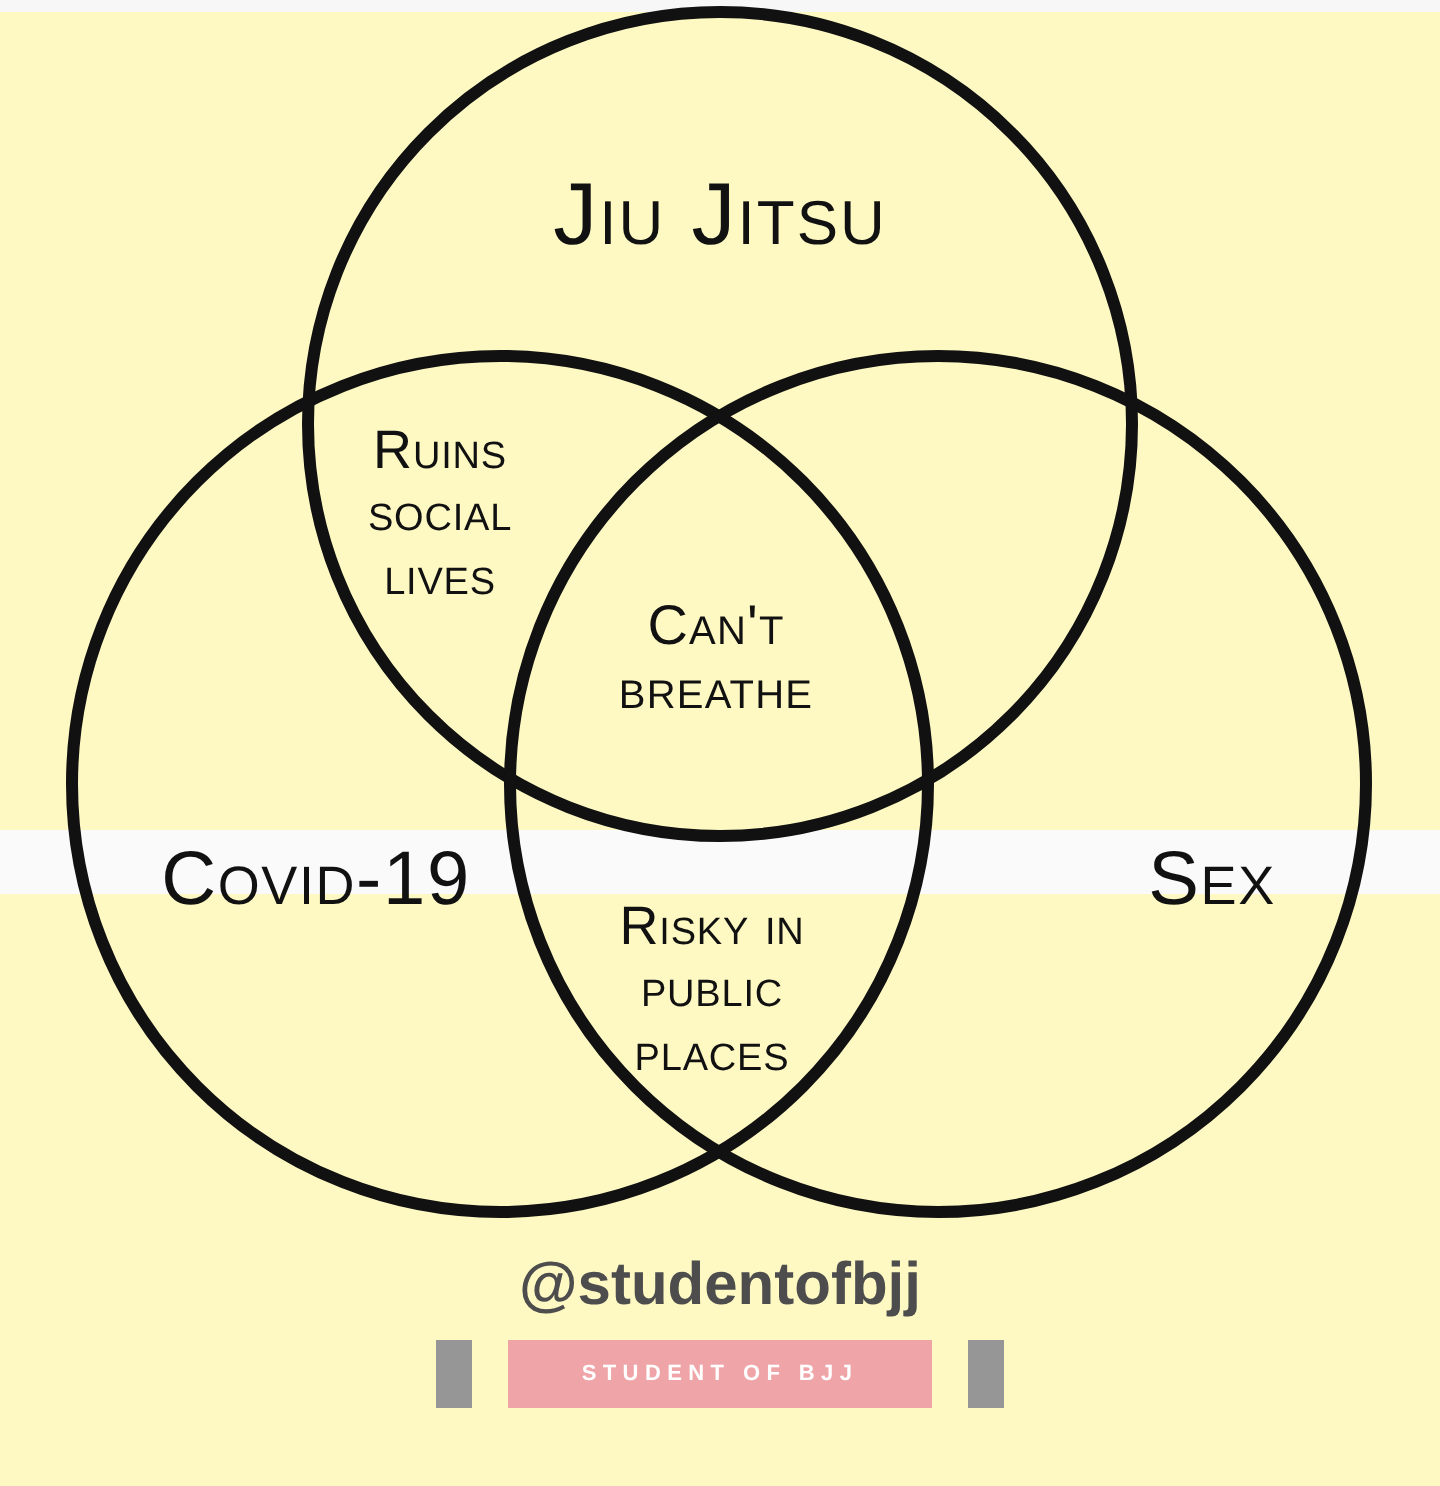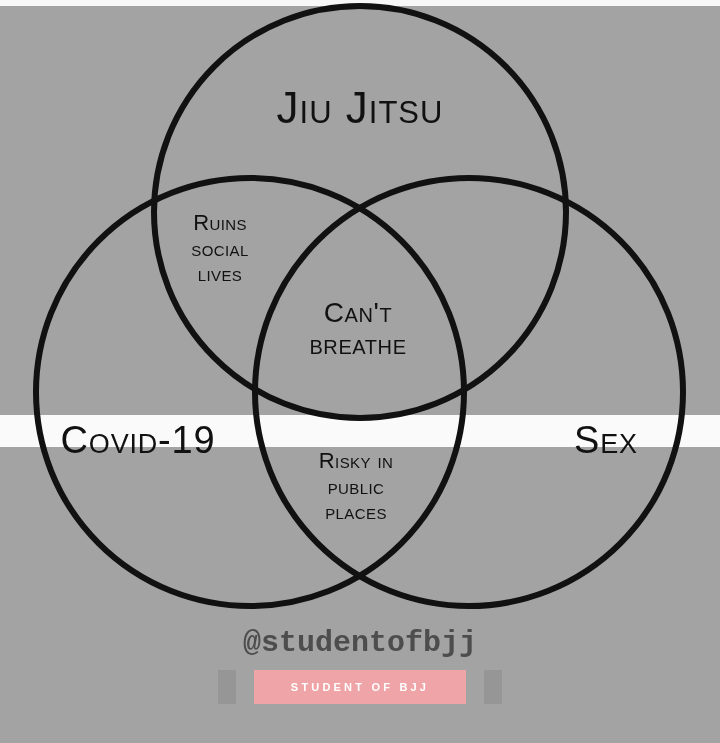--- a/index.html
+++ b/index.html
@@ -11,21 +11,21 @@
   body {
     font-family: "Liberation Sans", sans-serif;
     width: 720px;
     height: 743px;
     overflow: hidden;
   }
   #canvas {
     position: relative;
     width: 720px;
     height: 743px;
-    background: #a3a3a3;
+    background: #fef9c3;
   }
   
   .tint-band {
     position: absolute;
     left: 0;
     width: 720px;
     background: #fbfafa;
     pointer-events: none;
   }
   .tint-a { top: 415px; height: 32px; }
@@ -55,53 +55,53 @@
     font-size: 44px;
     letter-spacing: 1px;
     font-weight: 400;
   }
   .label-set {
     font-size: 38px;
     letter-spacing: 0.8px;
     font-weight: 400;
   }
   .label-pair {
-    font-size: 22px;
+    font-size: 27px;
     letter-spacing: 0.4px;
     font-weight: 400;
   }
   .label-center {
     font-size: 28px;
     letter-spacing: 0.6px;
     font-weight: 400;
   }
 
   #label-jiu-jitsu   { left: 230px; top: 82px;  width: 260px; }
-  #label-covid       { left: 28px;  top: 418px; width: 220px; }
+  #label-covid       { left: 48px;  top: 418px; width: 220px; }
   #label-sex         { left: 516px; top: 418px; width: 180px; }
   #label-ruins       { left: 158px; top: 210px; width: 124px; }
   #label-best-with   { left: 378px; top: 202px; width: 196px; }
   #label-cant-breathe{ left: 258px; top: 297px; width: 200px; }
   #label-risky       { left: 282px; top: 428px; width: 148px; margin-top: 20px; }
 
   
   #watermark {
     position: absolute;
     left: 0;
     top: 622px;
     width: 720px;
     height: 121px;
   }
   #handle {
     position: absolute;
     left: 0;
     top: 4px;
     width: 720px;
     text-align: center;
-    font-family: Liberation Mono, monospace;
+    font-family: Liberation Sans, sans-serif;
     font-weight: bold;
     font-size: 30px;
     color: #4d4d4d;
     letter-spacing: 0px;
   }
   #badge-row {
     position: absolute;
     left: 0;
     top: 45px;
     width: 720px;

